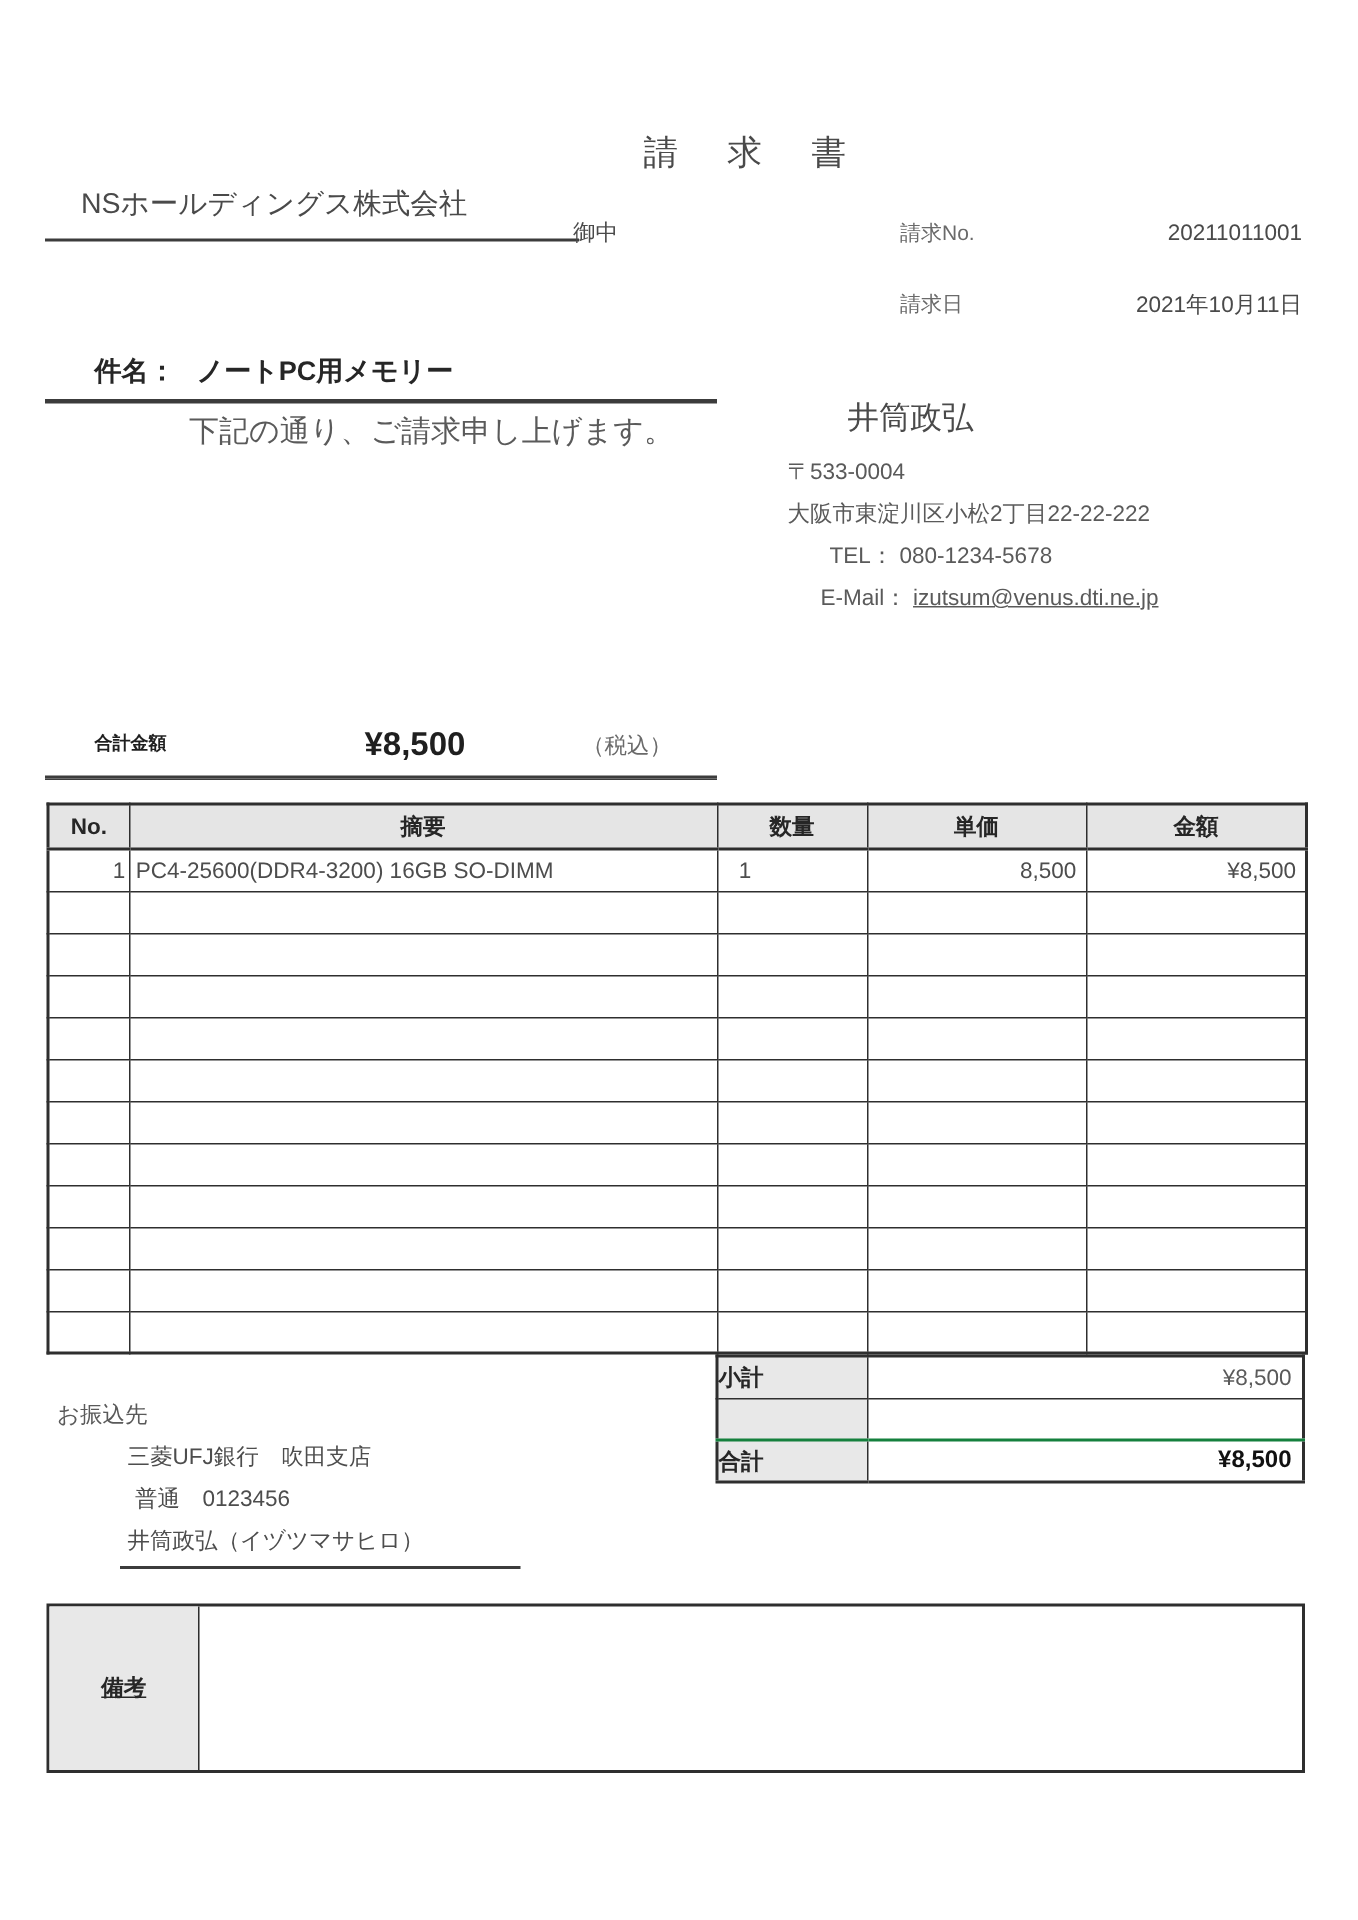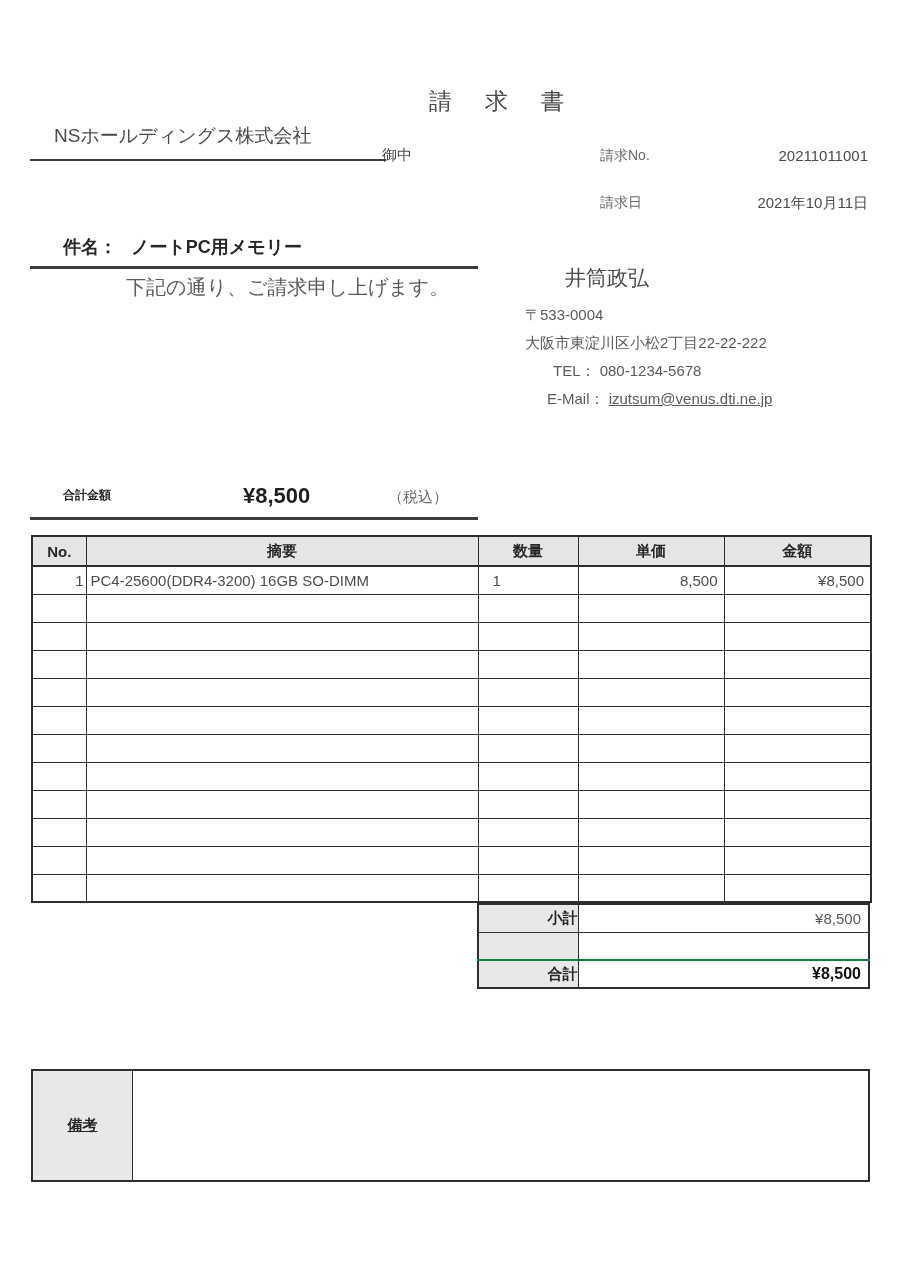--- a/index.html
+++ b/index.html
@@ -58,21 +58,21 @@
   .main-table td.c0 { text-align:right; padding-right:2px; }
   .main-table td.c1 { text-align:left; padding-left:4px; }
   .main-table td.c2 { text-align:left; padding-left:14px; }
   .main-table td.c3 { text-align:right; }
   .main-table td.c4 { text-align:right; }
 
   
   .summary-table { position:absolute; top:903px; left:477px; width:393px;
                    border:2px solid #2e2e2e; }
   .summary-table td { border:1px solid #2e2e2e; height:28px; font-size:15px; }
-  .summary-table td.slabel { background:#e8e8e8; text-align:right; font-weight:bold; color:#262626; width:100px; }
+  .summary-table td.slabel { background:#e8e8e8; text-align:left; font-weight:bold; color:#262626; width:100px; }
   .summary-table td.svalue { text-align:right; padding-right:7px; color:#5a5a5a; }
   .summary-table tr.grand td { border-top:2px solid #15803d; border-bottom:2px solid #2e2e2e; }
   .summary-table tr.grand td.svalue { font-weight:bold; color:#111; font-size:16px; }
 
   
   .bank { position:absolute; top:930px; left:38px; width:400px; }
   .bank .heading { font-size:15px; color:#5a5a5a; line-height:28px; }
   .bank .line { font-size:15px; color:#4d4d4d; line-height:28px; margin-left:47px; }
   .bank .acct { margin-left:52px; }
   .bank .rule { width:267px; border-bottom:2px solid #3c3c3c; margin-left:42px; margin-top:2px; }
@@ -253,19 +253,26 @@
       <td class="slabel"></td>
       <td class="svalue"></td>
     </tr>
     <tr class="grand">
       <td class="slabel">合計</td>
       <td class="svalue">¥8,500</td>
     </tr>
   </tbody>
     </table>
 
+  <div class="bank">
+    <div class="heading">お振込先</div>
+    <div class="line">三菱UFJ銀行　吹田支店</div>
+    <div class="line acct">普通　0123456</div>
+    <div class="line">井筒政弘（イヅツマサヒロ）</div>
+    <div class="rule"></div>
+  </div>
 
   <div class="remarks">
     <div class="rlabel">備考</div>
     <div class="rvalue"></div>
   </div>
 
 </div>
 
 </body></html>

